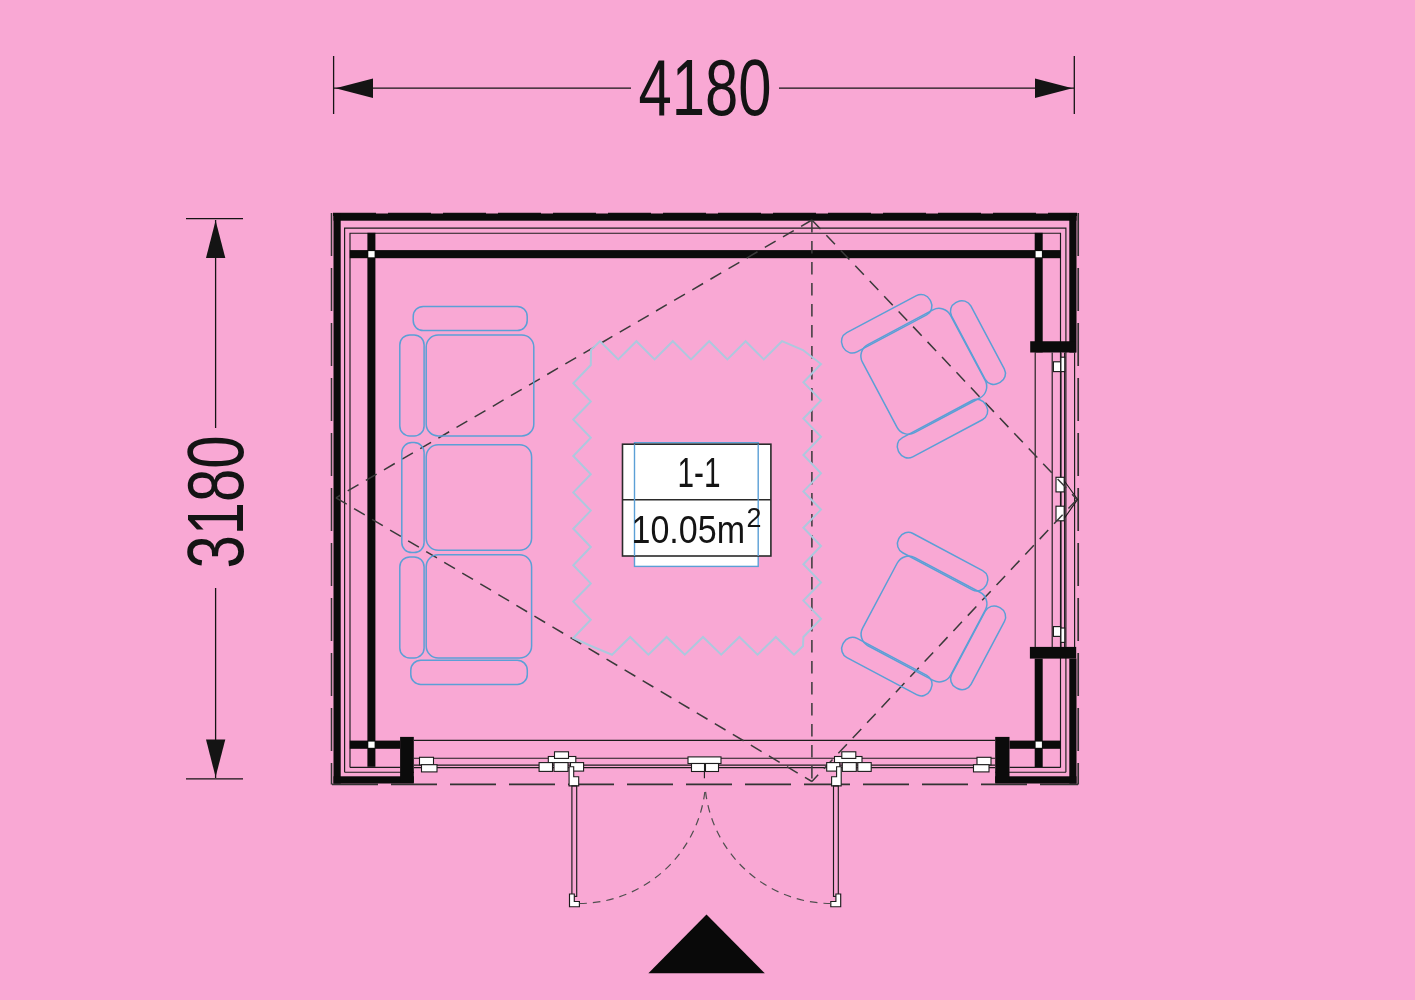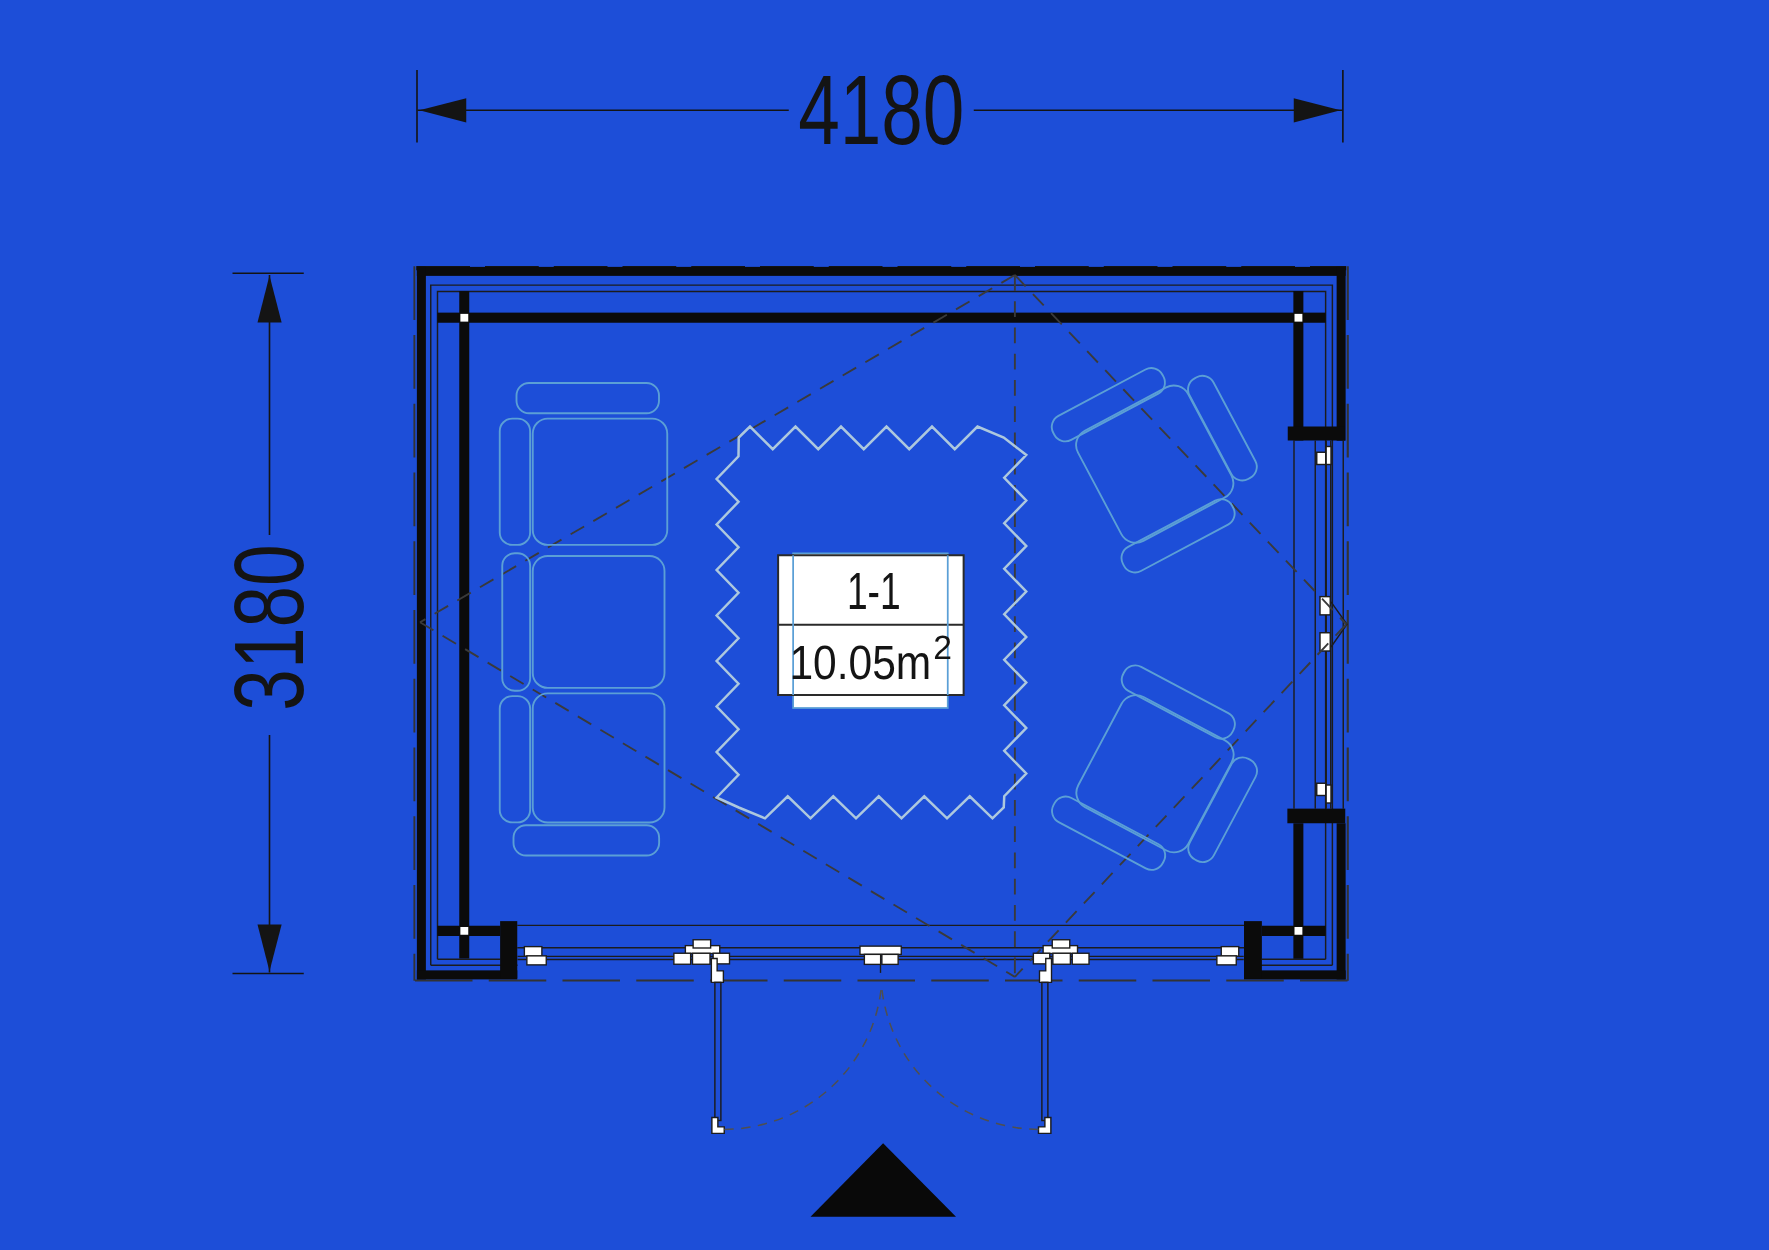--- a/index.html
+++ b/index.html
@@ -1,16 +1,16 @@
 <!DOCTYPE html>
 <html><head>
 <meta charset="utf-8">
 <style>
 html,body{margin:0;padding:0;background:#ffffff;}
-#wrap{width:1415px;height:1000px;position:relative;overflow:hidden;background:#1d4ed8;}
+#wrap{width:1415px;height:1000px;position:relative;overflow:hidden;background:#f9a8d4;}
 svg{display:block;}
 text{font-family:"Liberation Sans", sans-serif;fill:#141414;}
 </style>
 </head>
 <body>
 <div id="wrap">
 <svg width="1415" height="1000" viewBox="0 0 1415 1000" xmlns="http://www.w3.org/2000/svg">
 
 <g stroke="#141414" stroke-width="1.3" fill="none">
 <line x1="333.6" y1="56" x2="333.6" y2="114"></line>

